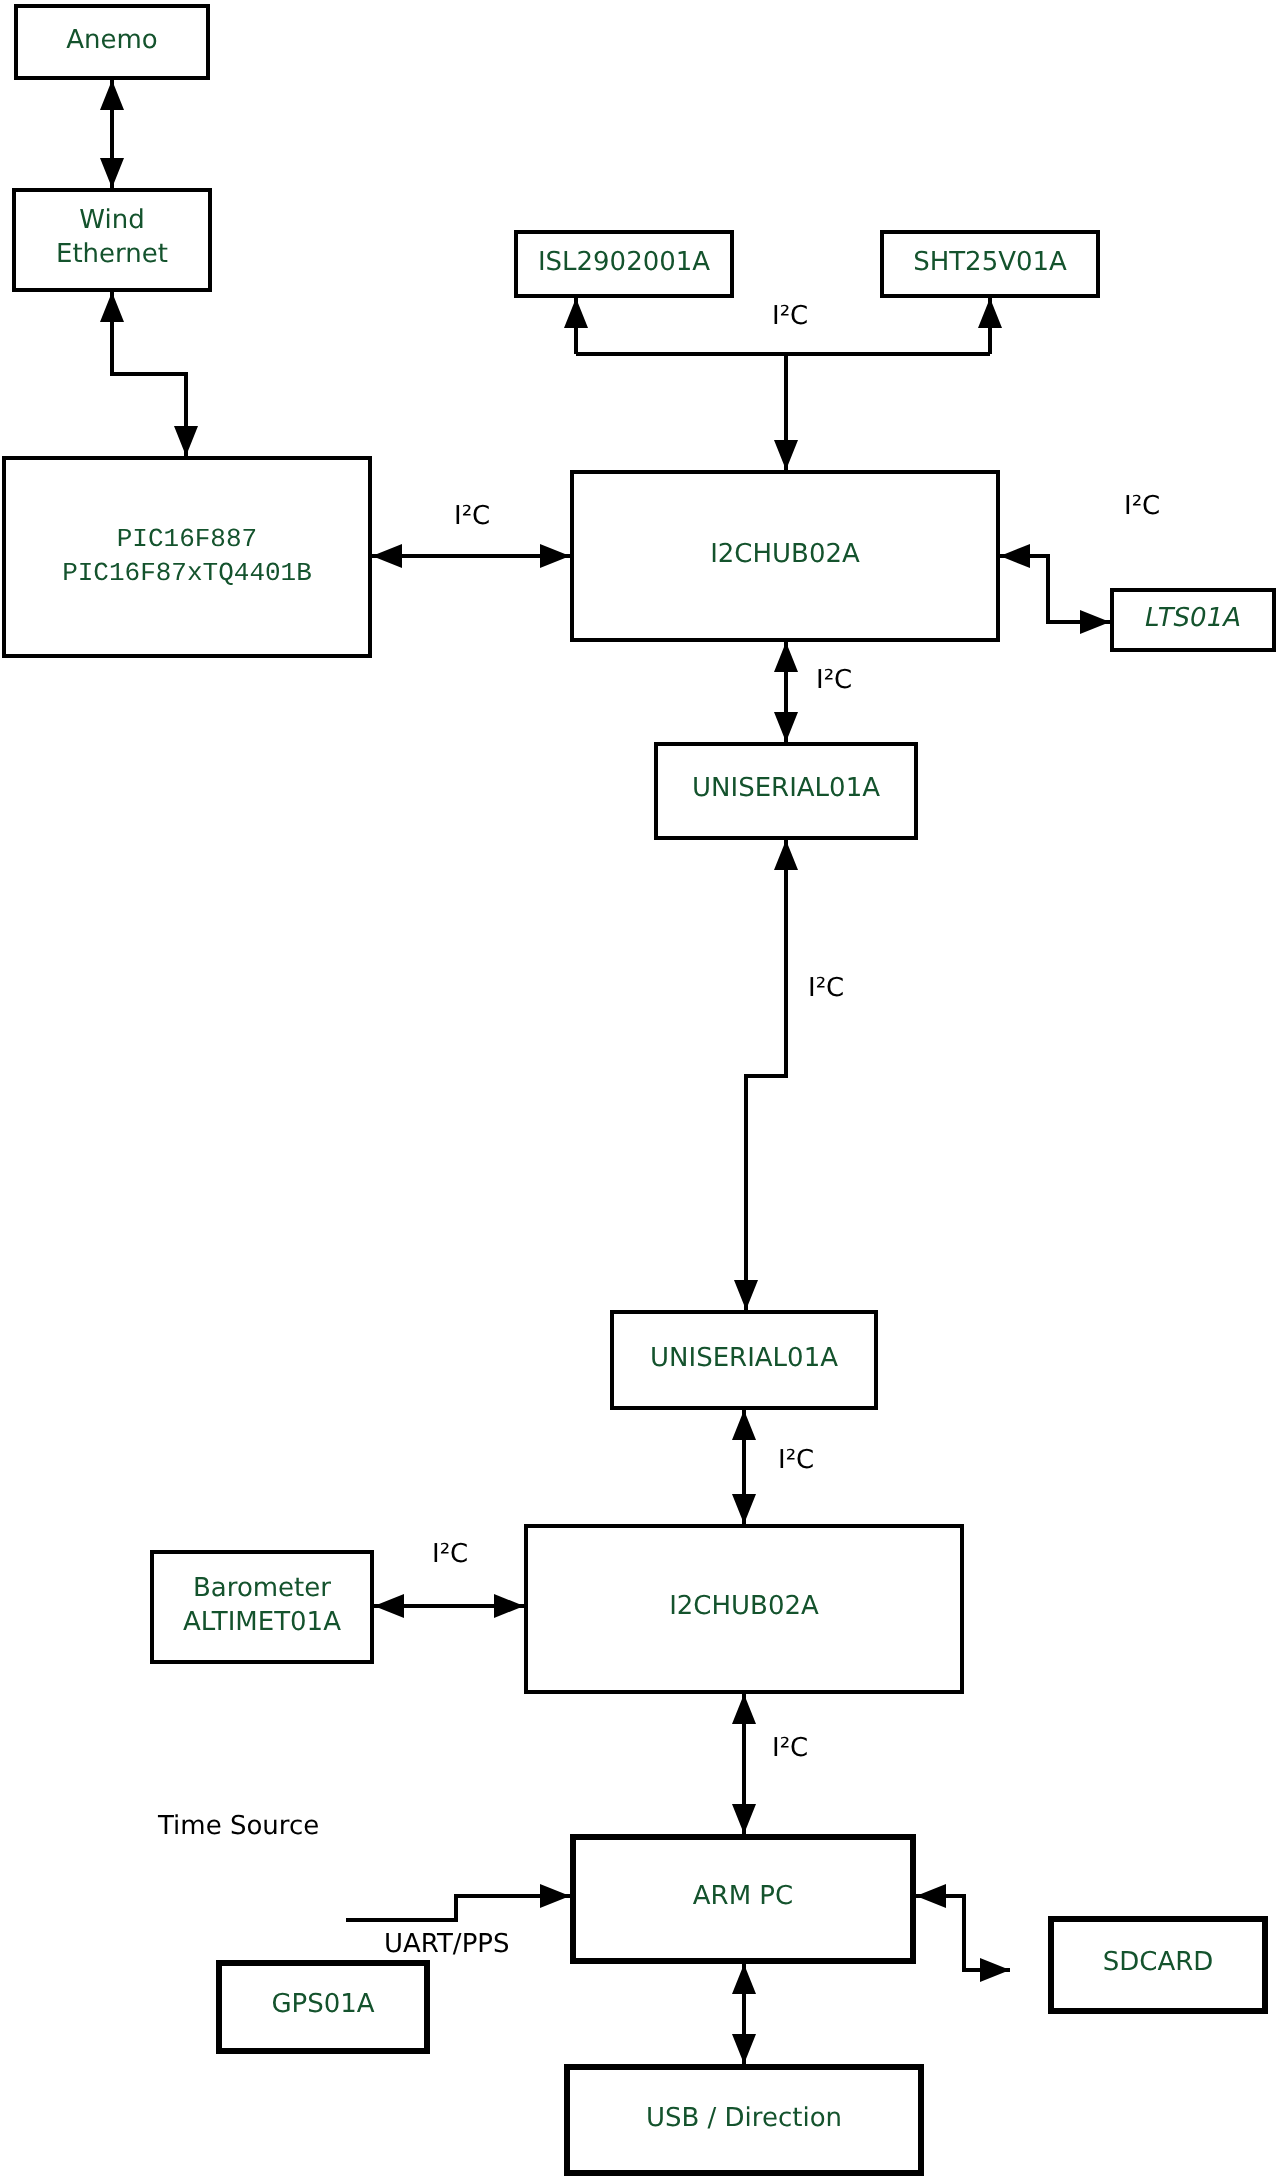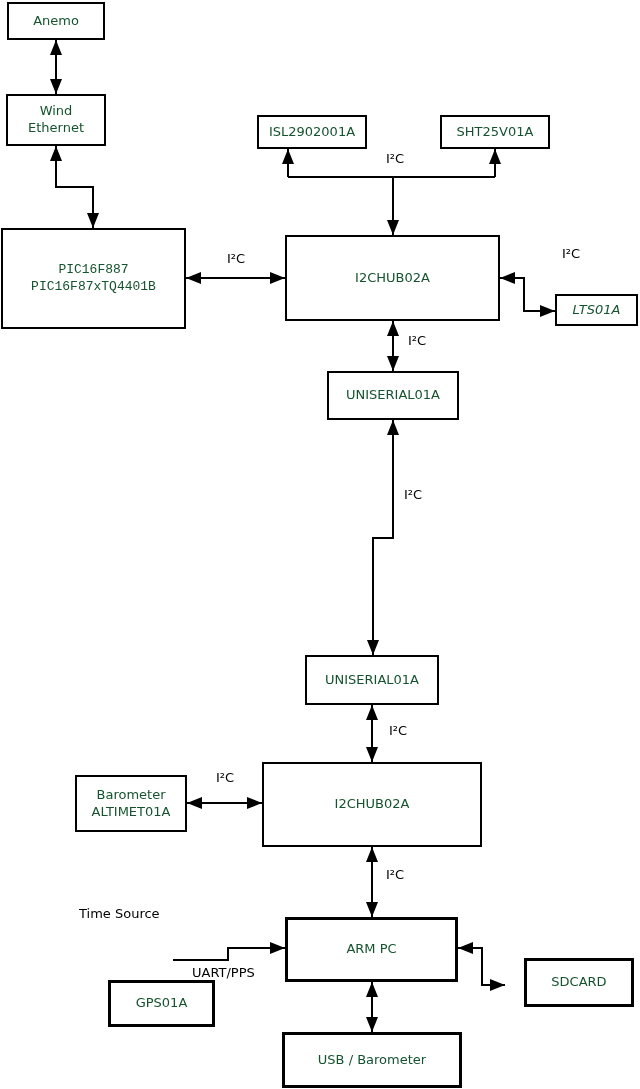--- a/index.html
+++ b/index.html
@@ -162,21 +162,21 @@
 
   <div id="box-arm" class="box thick">
     <span class="box-label">ARM PC</span>
   </div>
 
   <div id="box-sdcard" class="box thick">
     <span class="box-label">SDCARD</span>
   </div>
 
   <div id="box-usb" class="box thick">
-    <span class="box-label">USB / Barometer</span>
+    <span class="box-label">USB / Direction</span>
   </div>
 
   <span id="lbl-bus-top" class="edge-label">I²C</span>
   <span id="lbl-pic-hub" class="edge-label">I²C</span>
   <span id="lbl-hub-lts" class="edge-label">I²C</span>
   <span id="lbl-hub-uni1" class="edge-label">I²C</span>
   <span id="lbl-uni-link" class="edge-label">I²C</span>
   <span id="lbl-uni2-hub2" class="edge-label">I²C</span>
   <span id="lbl-baro-hub2" class="edge-label">I²C</span>
   <span id="lbl-hub2-arm" class="edge-label">I²C</span>

